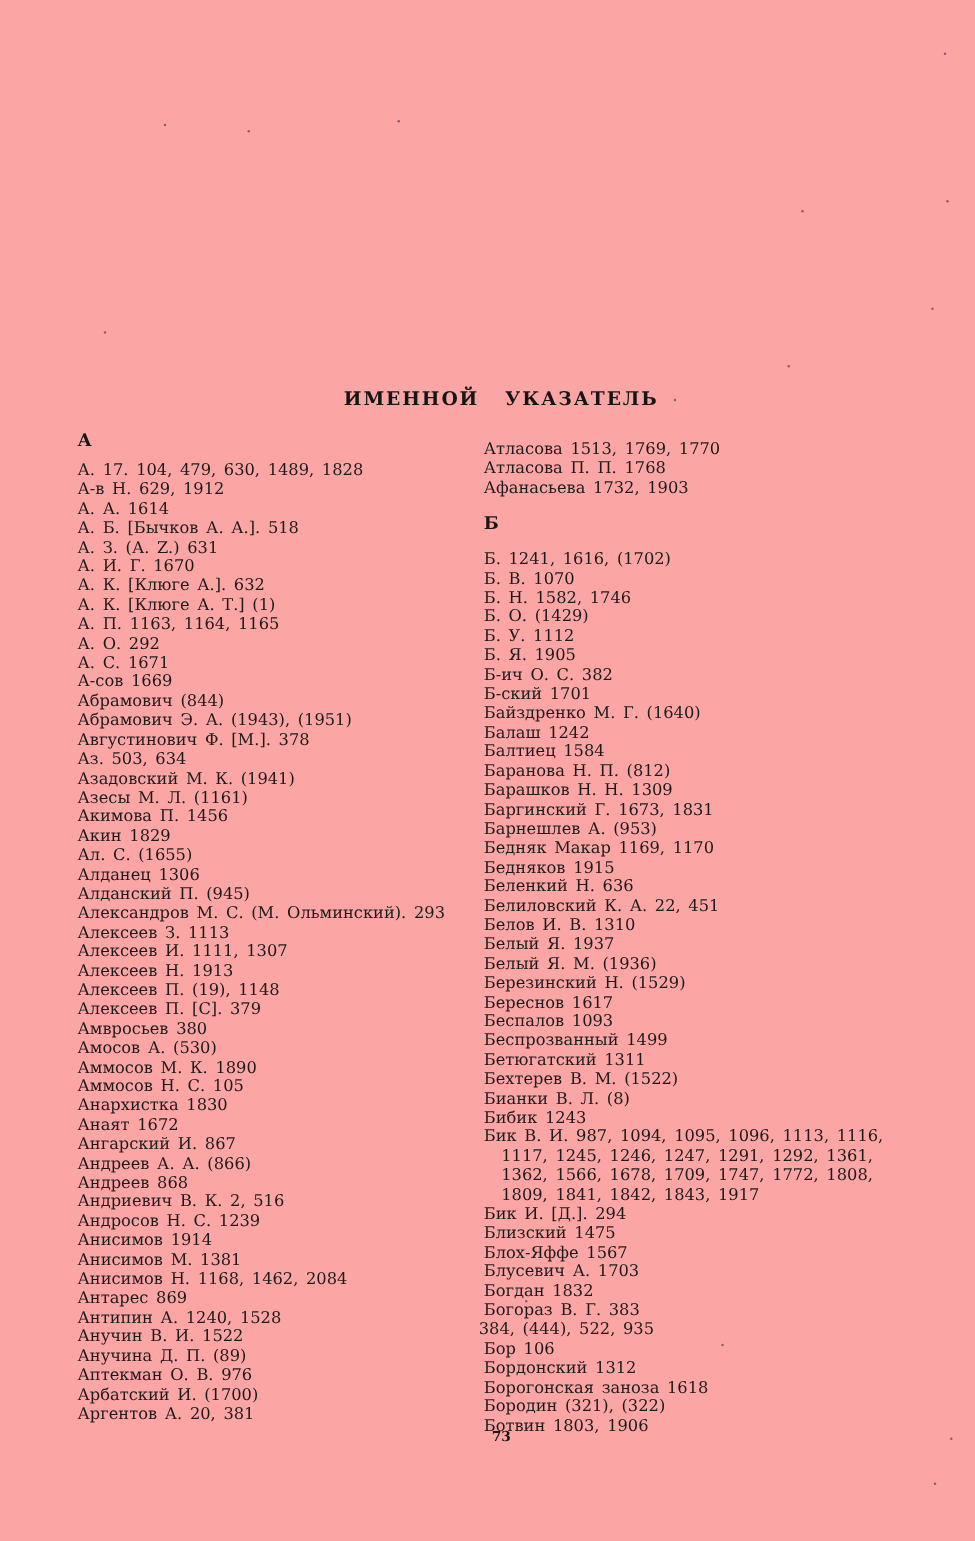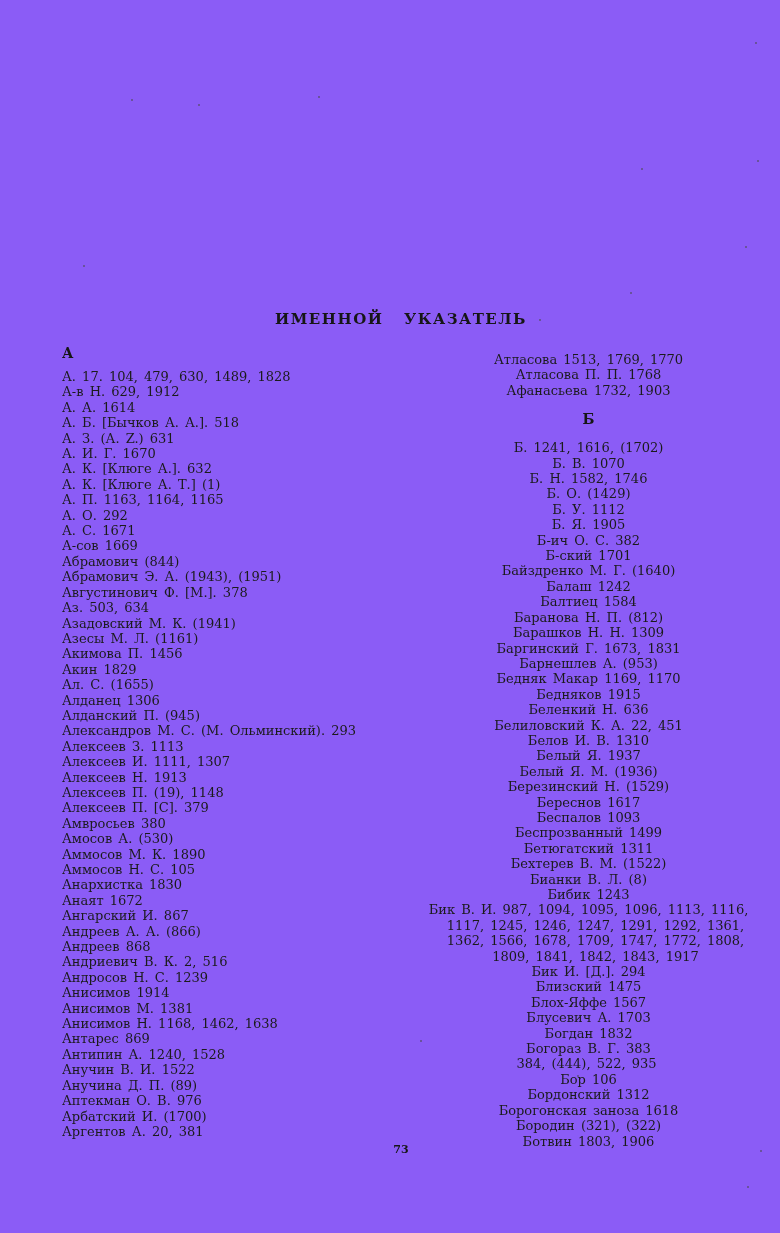--- a/index.html
+++ b/index.html
@@ -4,21 +4,21 @@
 <style>
   html, body {
     margin: 0;
     padding: 0;
     background: #ffffff;
   }
   .page {
     position: relative;
     width: 780px;
     height: 1233px;
-    background: #8b5cf6;
+    background: #fca5a5;
     overflow: hidden;
     font-family: "DejaVu Serif", "Liberation Serif", serif;
     color: #1b1b1b;
   }
   .title {
     position: absolute;
     top: 310px;
     left: 62px;
     width: 678px;
     text-align: center;
@@ -32,24 +32,23 @@
     position: absolute;
     font-size: 13px;
     line-height: 15.4px;
   }
   .col-left {
     left: 62px;
     top: 346px;
     width: 336px;
   }
   .col-right {
-    left: 420px;
+    left: 387px;
     top: 352px;
     width: 337px;
-    text-align: center;
   }
   .section-label {
     font-weight: bold;
     font-size: 14px;
     line-height: 15px;
     margin-bottom: 8px;
     color: #161616;
   }
   .col-right .section-label {
     margin-top: 14px;
@@ -127,21 +126,21 @@
       <div class="entry">Аммосов Н. С. 105</div>
       <div class="entry">Анархистка 1830</div>
       <div class="entry">Анаят 1672</div>
       <div class="entry">Ангарский И. 867</div>
       <div class="entry">Андреев А. А. (866)</div>
       <div class="entry">Андреев 868</div>
       <div class="entry">Андриевич В. К. 2, 516</div>
       <div class="entry">Андросов Н. С. 1239</div>
       <div class="entry">Анисимов 1914</div>
       <div class="entry">Анисимов М. 1381</div>
-      <div class="entry">Анисимов Н. 1168, 1462, 1638</div>
+      <div class="entry">Анисимов Н. 1168, 1462, 2084</div>
       <div class="entry">Антарес 869</div>
       <div class="entry">Антипин А. 1240, 1528</div>
       <div class="entry">Анучин В. И. 1522</div>
       <div class="entry">Анучина Д. П. (89)</div>
       <div class="entry">Аптекман О. В. 976</div>
       <div class="entry">Арбатский И. (1700)</div>
       <div class="entry">Аргентов А. 20, 381</div>
     </div>
 
   <div class="col col-right">

